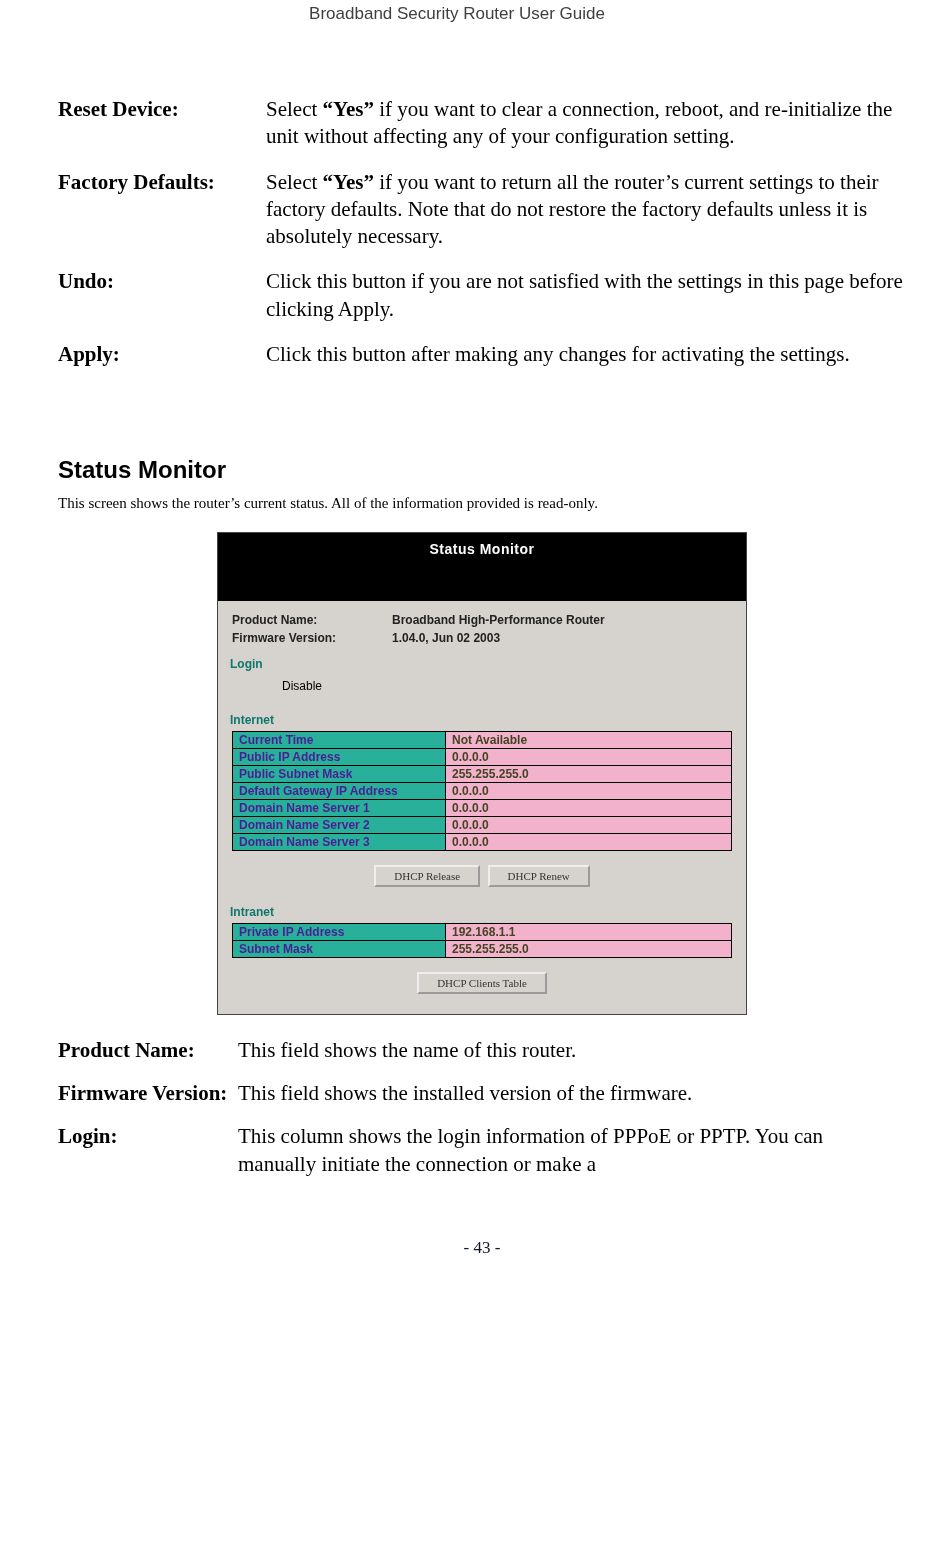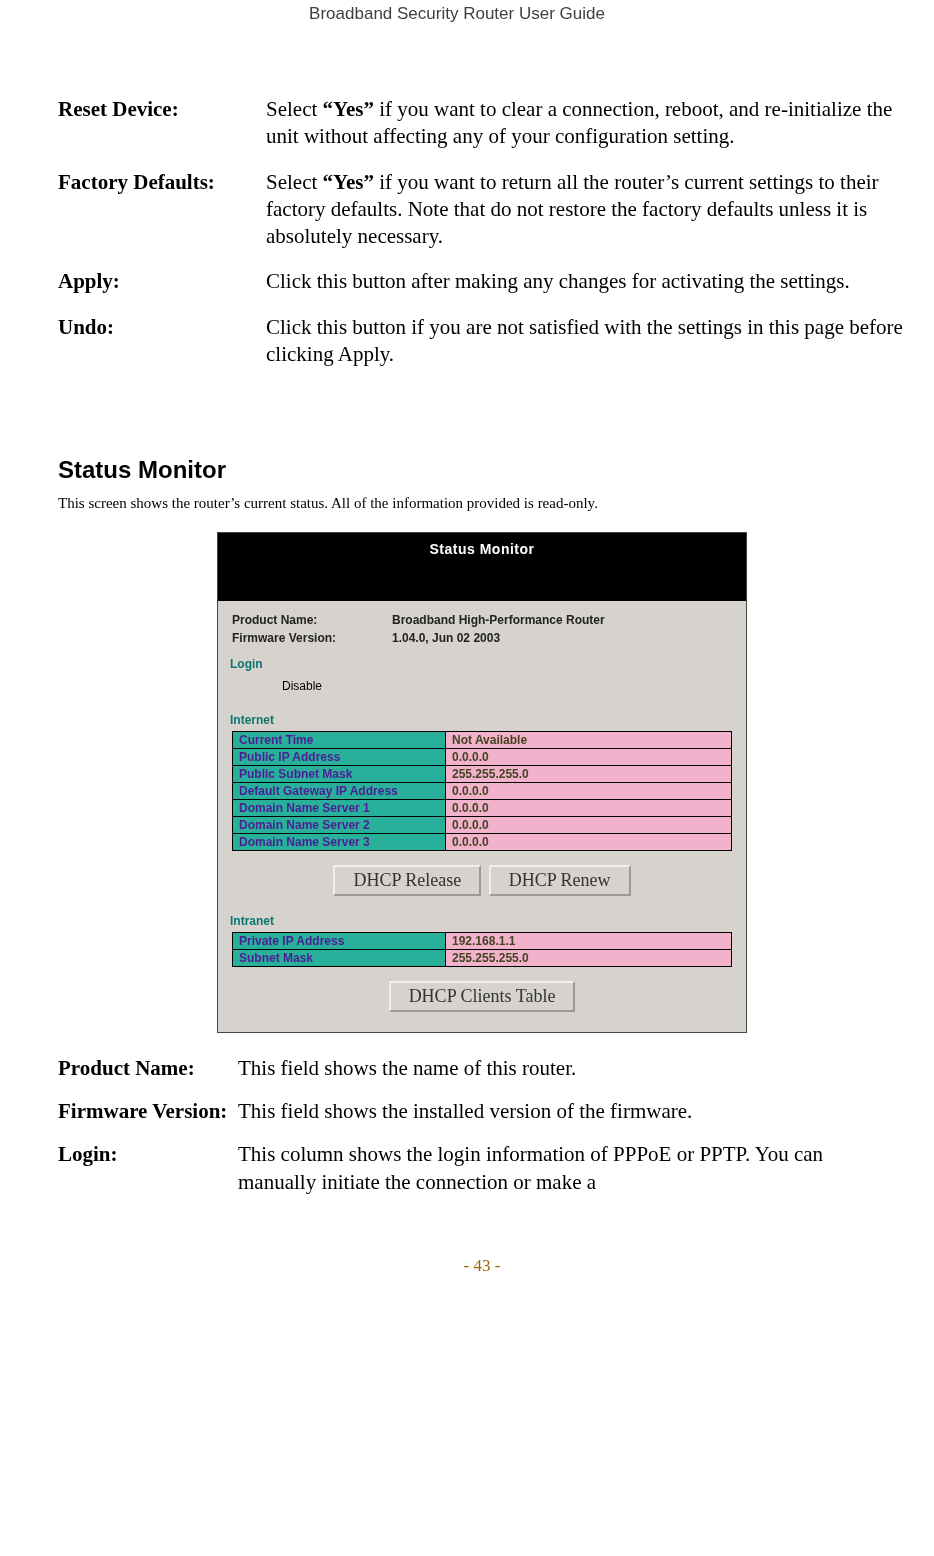--- a/index.html
+++ b/index.html
@@ -115,21 +115,21 @@
   .scr-btnrow {
     text-align: center;
     margin: 14px 0 4px 0;
   }
   .scr-btn {
     display: inline-block;
     background: #d6d3ce;
     border: 2px outset #eee;
     padding: 3px 18px;
     font-family: "Times New Roman", serif;
-    font-size: 18px;
+    font-size: 11px;
     color: #333;
     margin: 0 2px;
   }
   .def-list2 {
     margin-top: 18px;
   }
   .def-row2 {
     display: flex;
     margin-bottom: 16px;
     font-size: 21px;
@@ -137,21 +137,21 @@
   }
   .def-term2 {
     width: 180px;
     flex-shrink: 0;
     font-weight: bold;
   }
   .def-desc2 { flex: 1; }
   .footer {
     text-align: center;
     font-size: 17px;
-    color: #a16207;
+    color: #0f172a;
     margin-top: 60px;
     padding-bottom: 10px;
   }
 </style>
 </head>
 <body>
 
 <div class="page">
 
   <div class="header-line">Broadband Security Router User Guide</div>
@@ -163,29 +163,29 @@
         <span>Select </span><span class="bold">“Yes”</span><span> if you want to clear a connection, reboot, and re-initialize the unit without affecting any of your configuration setting.</span>
       </div>
     </div>
     <div class="def-row">
       <div class="def-term">Factory Defaults:</div>
       <div class="def-desc">
         <span>Select </span><span class="bold">“Yes”</span><span> if you want to return all the router’s current settings to their factory defaults. Note that do not restore the factory defaults unless it is absolutely necessary.</span>
       </div>
     </div>
     <div class="def-row">
+      <div class="def-term">Undo:</div>
+      <div class="def-desc">
+        <span>Click this button if you are not satisfied with the settings in this page before clicking Apply.</span>
+      </div>
+    </div>
+    <div class="def-row">
       <div class="def-term">Apply:</div>
       <div class="def-desc">
         <span>Click this button after making any changes for activating the settings.</span>
-      </div>
-    </div>
-    <div class="def-row">
-      <div class="def-term">Undo:</div>
-      <div class="def-desc">
-        <span>Click this button if you are not satisfied with the settings in this page before clicking Apply.</span>
       </div>
     </div>
   </div>
 
   <div class="section-title">Status Monitor</div>
   <div class="section-intro">This screen shows the router’s current status. All of the information provided is read-only.</div>
 
   <div class="screenshot">
     <div class="scr-titlebar">Status Monitor</div>
     <div class="scr-blackstrip"></div>

